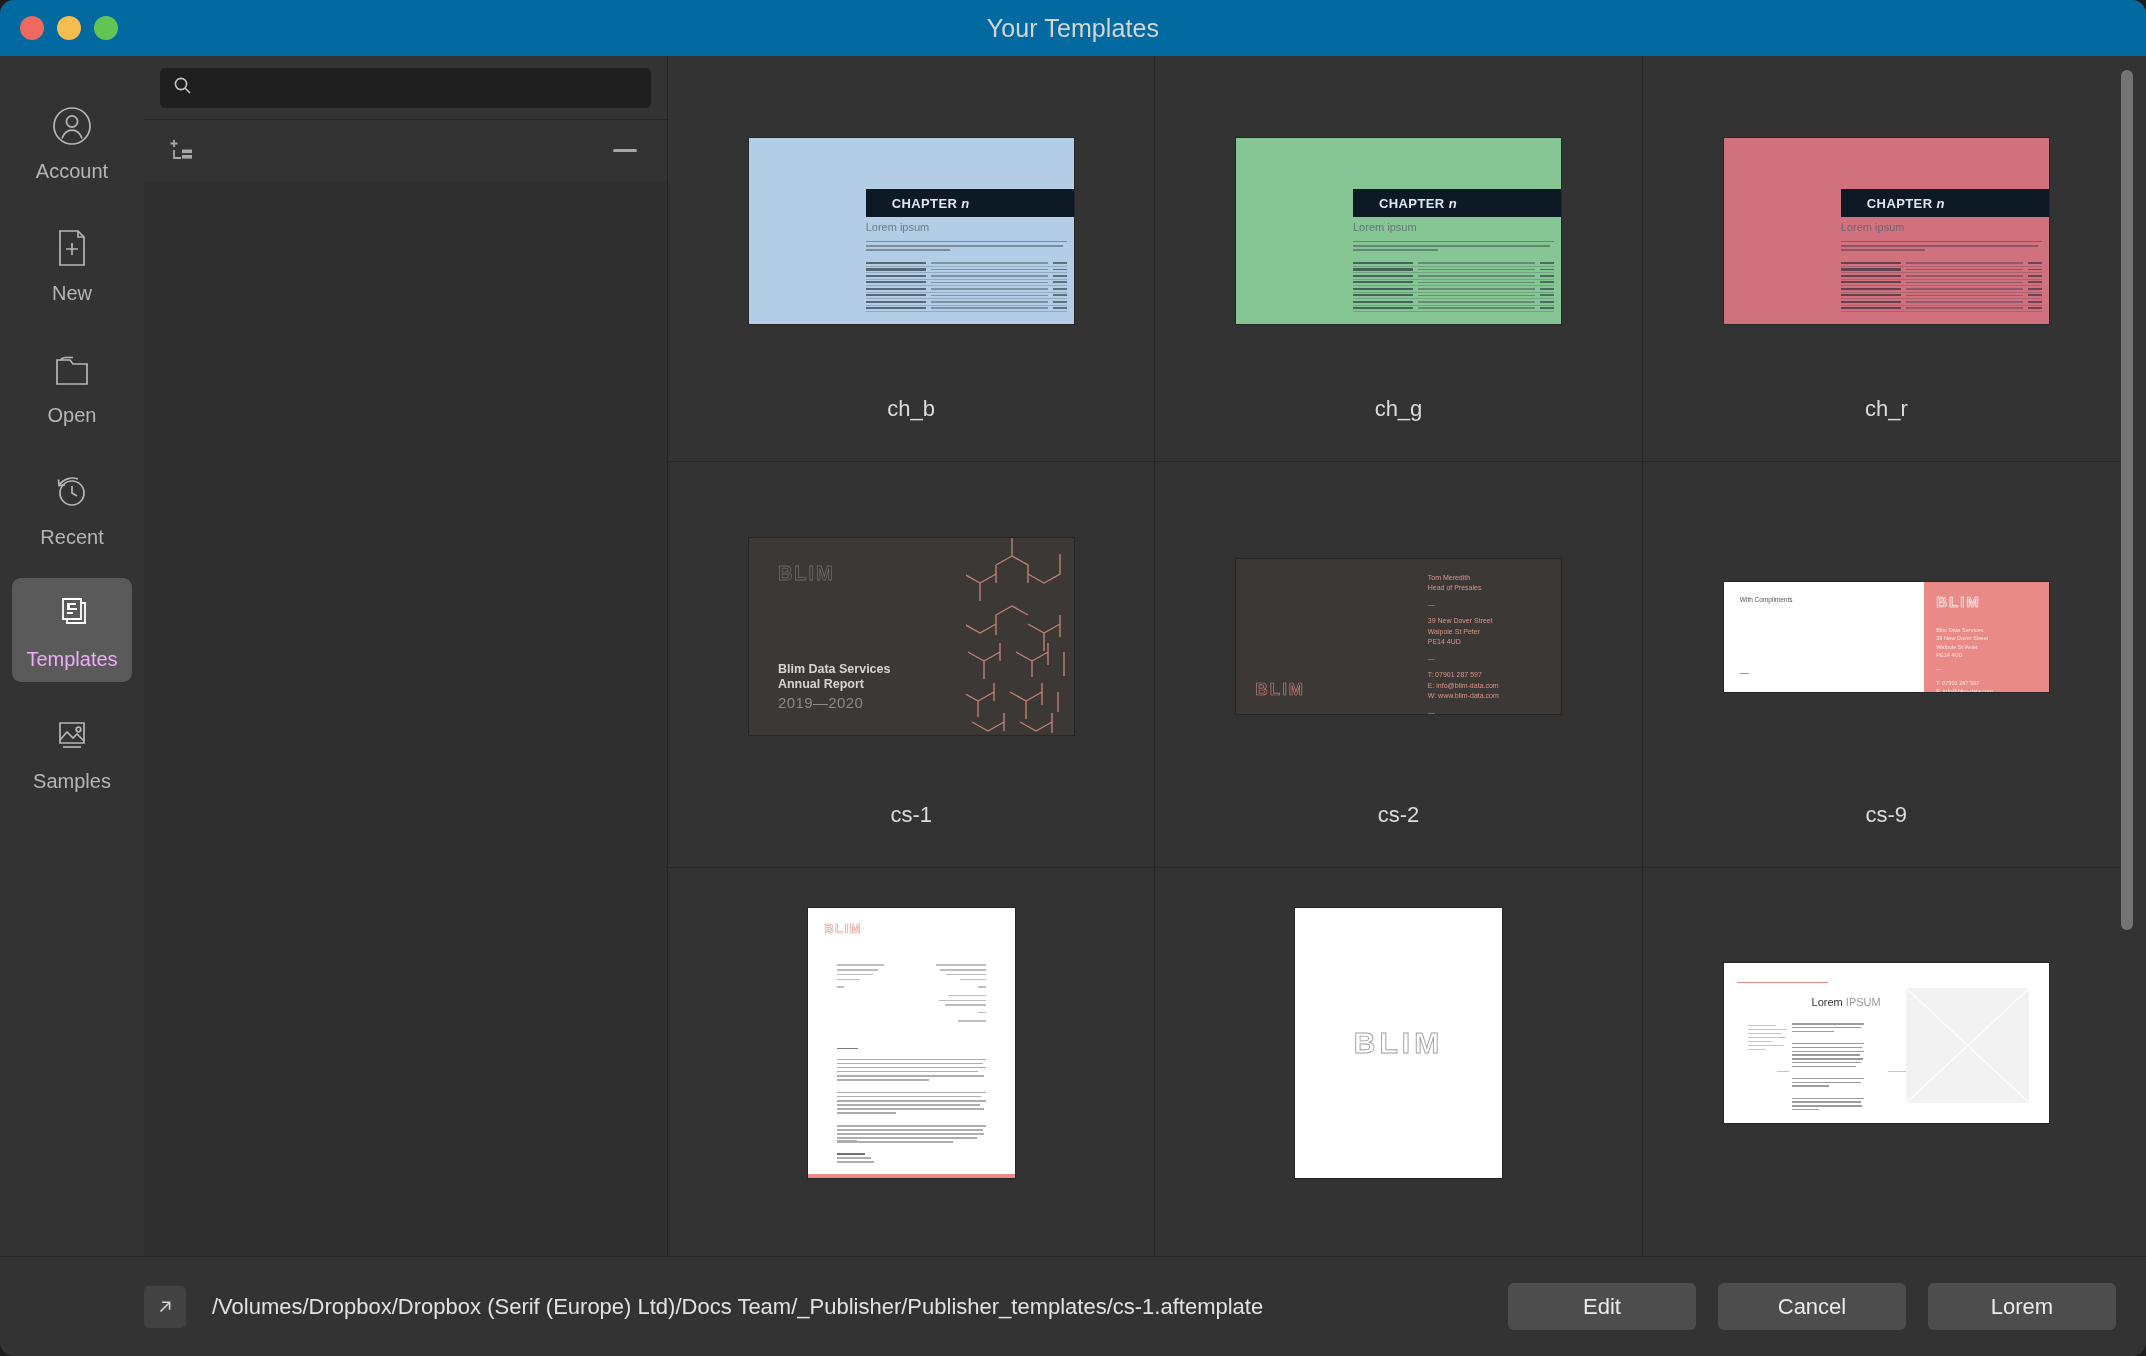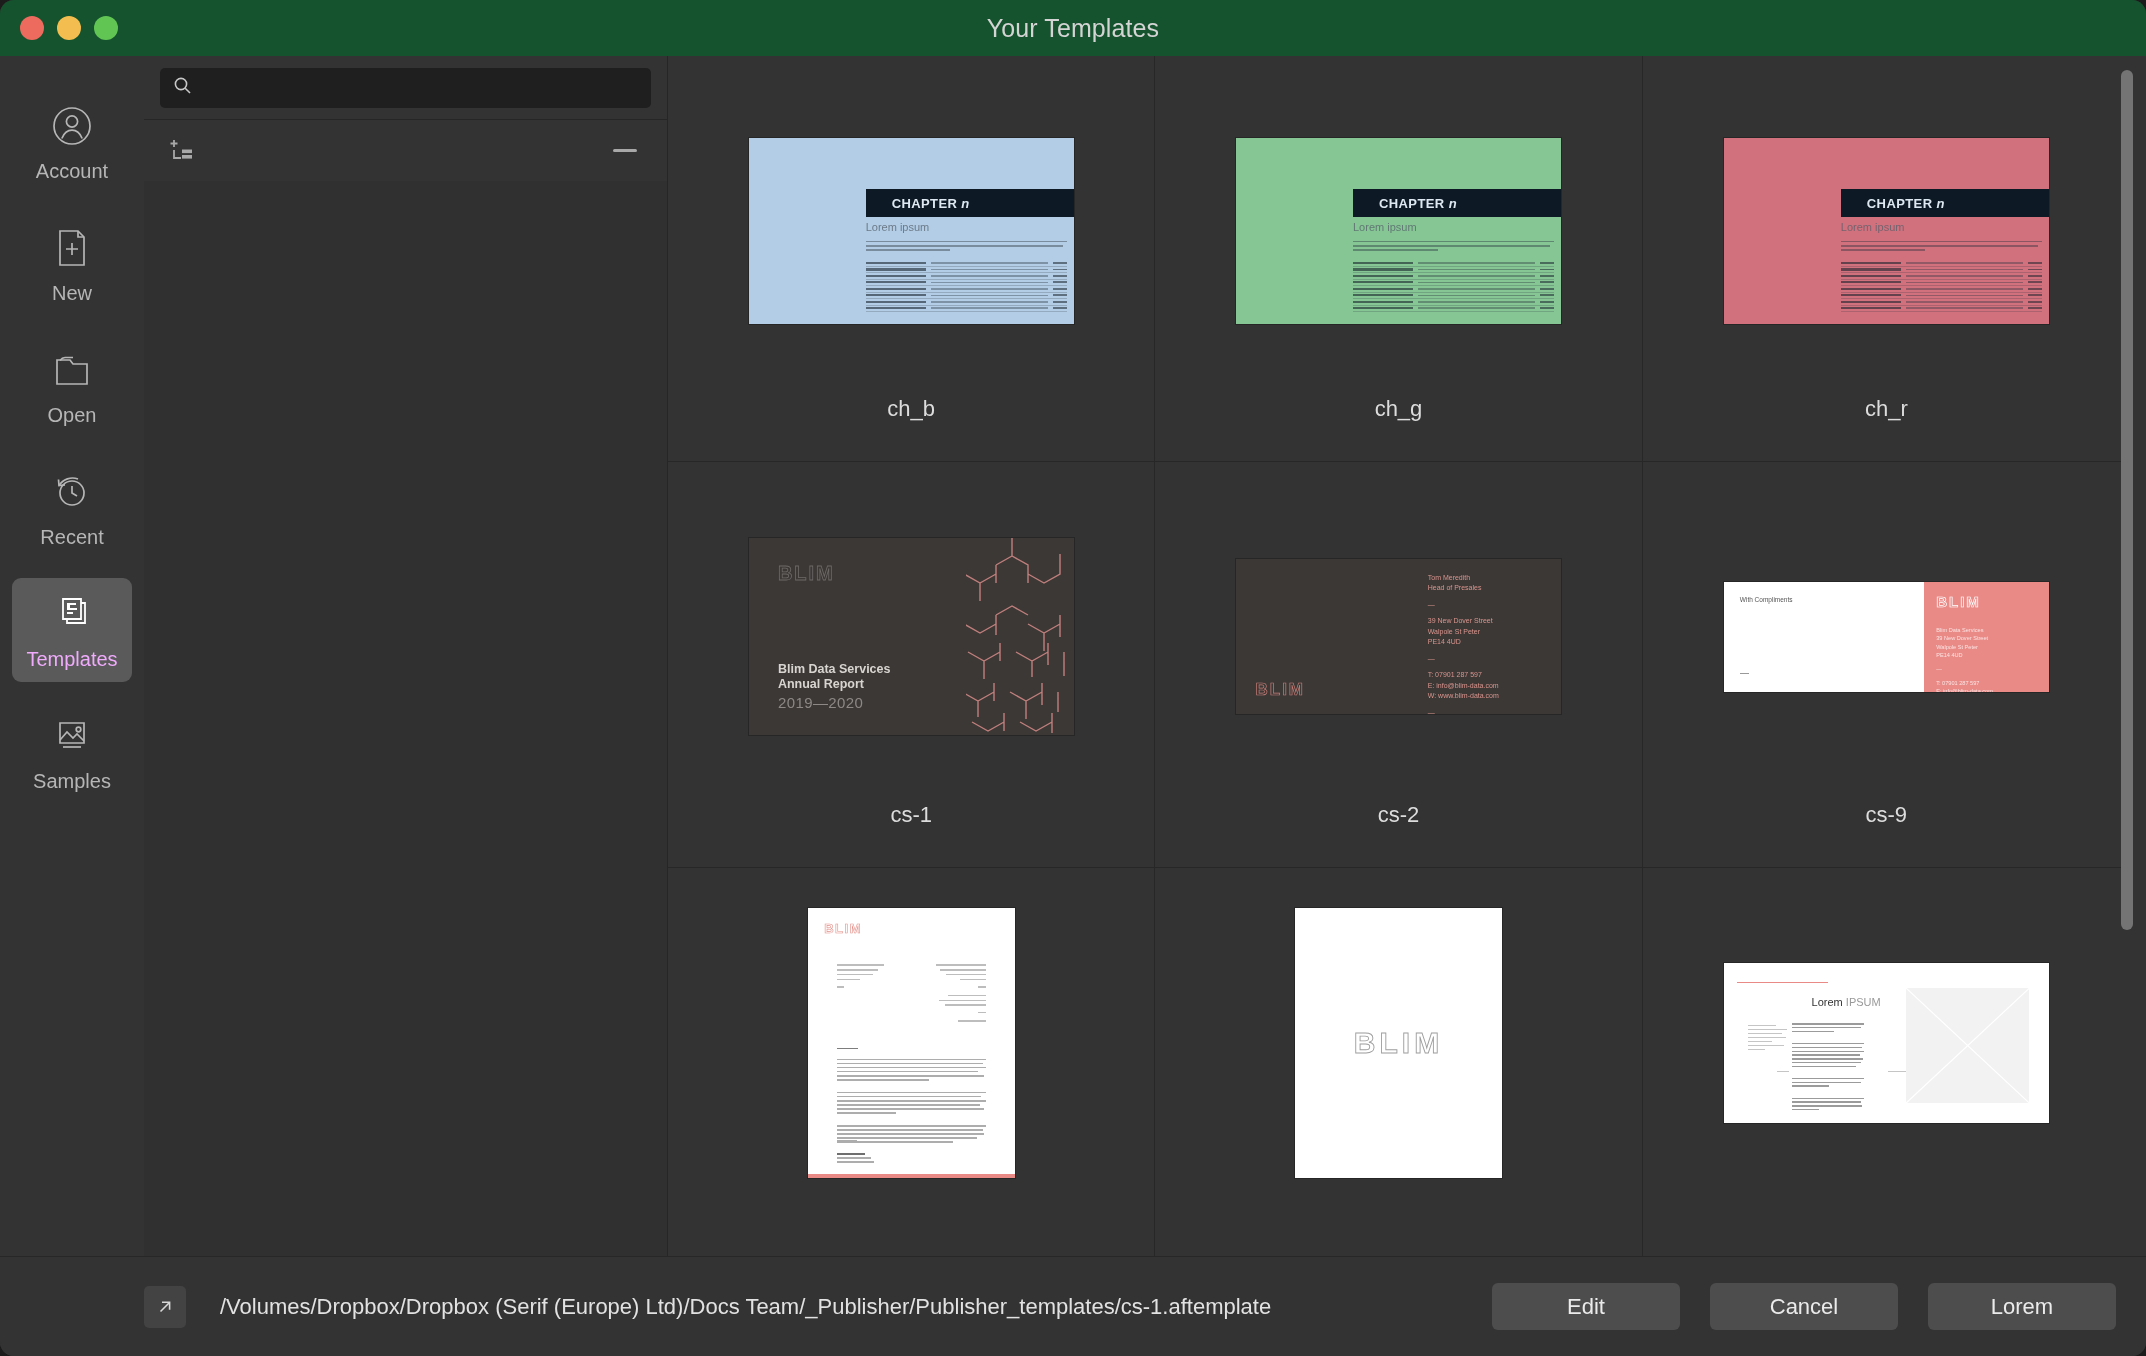--- a/index.html
+++ b/index.html
@@ -20,21 +20,21 @@
     overflow: hidden;
     display: flex;
     flex-direction: column;
   }
 
   
   #titlebar {
     position: relative;
     height: 56px;
     flex: 0 0 56px;
-    background: #14532d;
+    background: #0369a1;
     display: flex;
     align-items: center;
   }
   #traffic {
     display: flex;
     gap: 13px;
     margin-left: 20px;
   }
   .light { width: 24px; height: 24px; border-radius: 50%; }
   .light.red    { background: #ec6a5e; }
@@ -338,21 +338,21 @@
   }
 
   
   #footer {
     flex: 0 0 100px;
     background: #333333;
     border-top: 1px solid #272727;
     display: flex;
     align-items: center;
     padding: 0 30px 0 144px;
-    gap: 8px;
+    gap: 0;
   }
   #reveal-btn {
     width: 42px; height: 42px;
     background: #434343;
     border-radius: 5px;
     display: flex; align-items: center; justify-content: center;
     flex: 0 0 42px;
   }
   #reveal-btn svg { width: 20px; height: 20px; }
   #pathtext {

